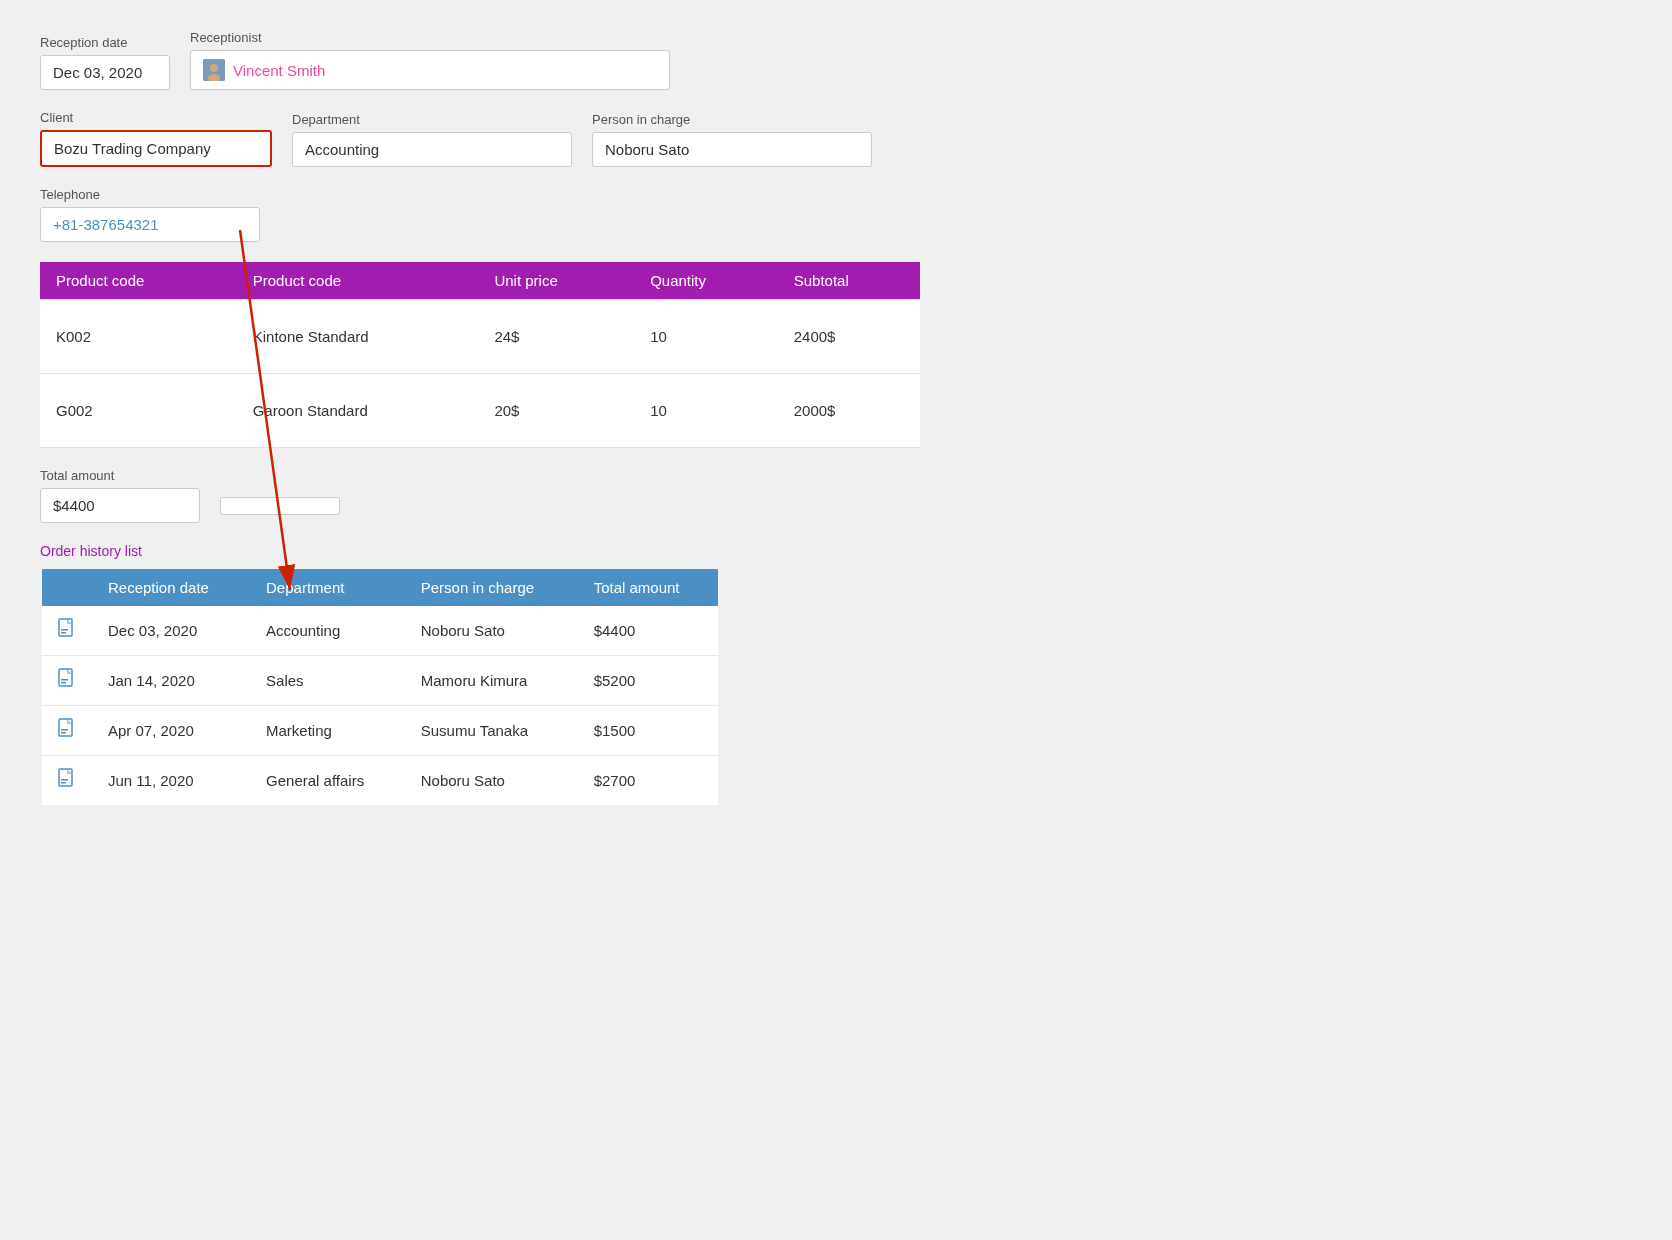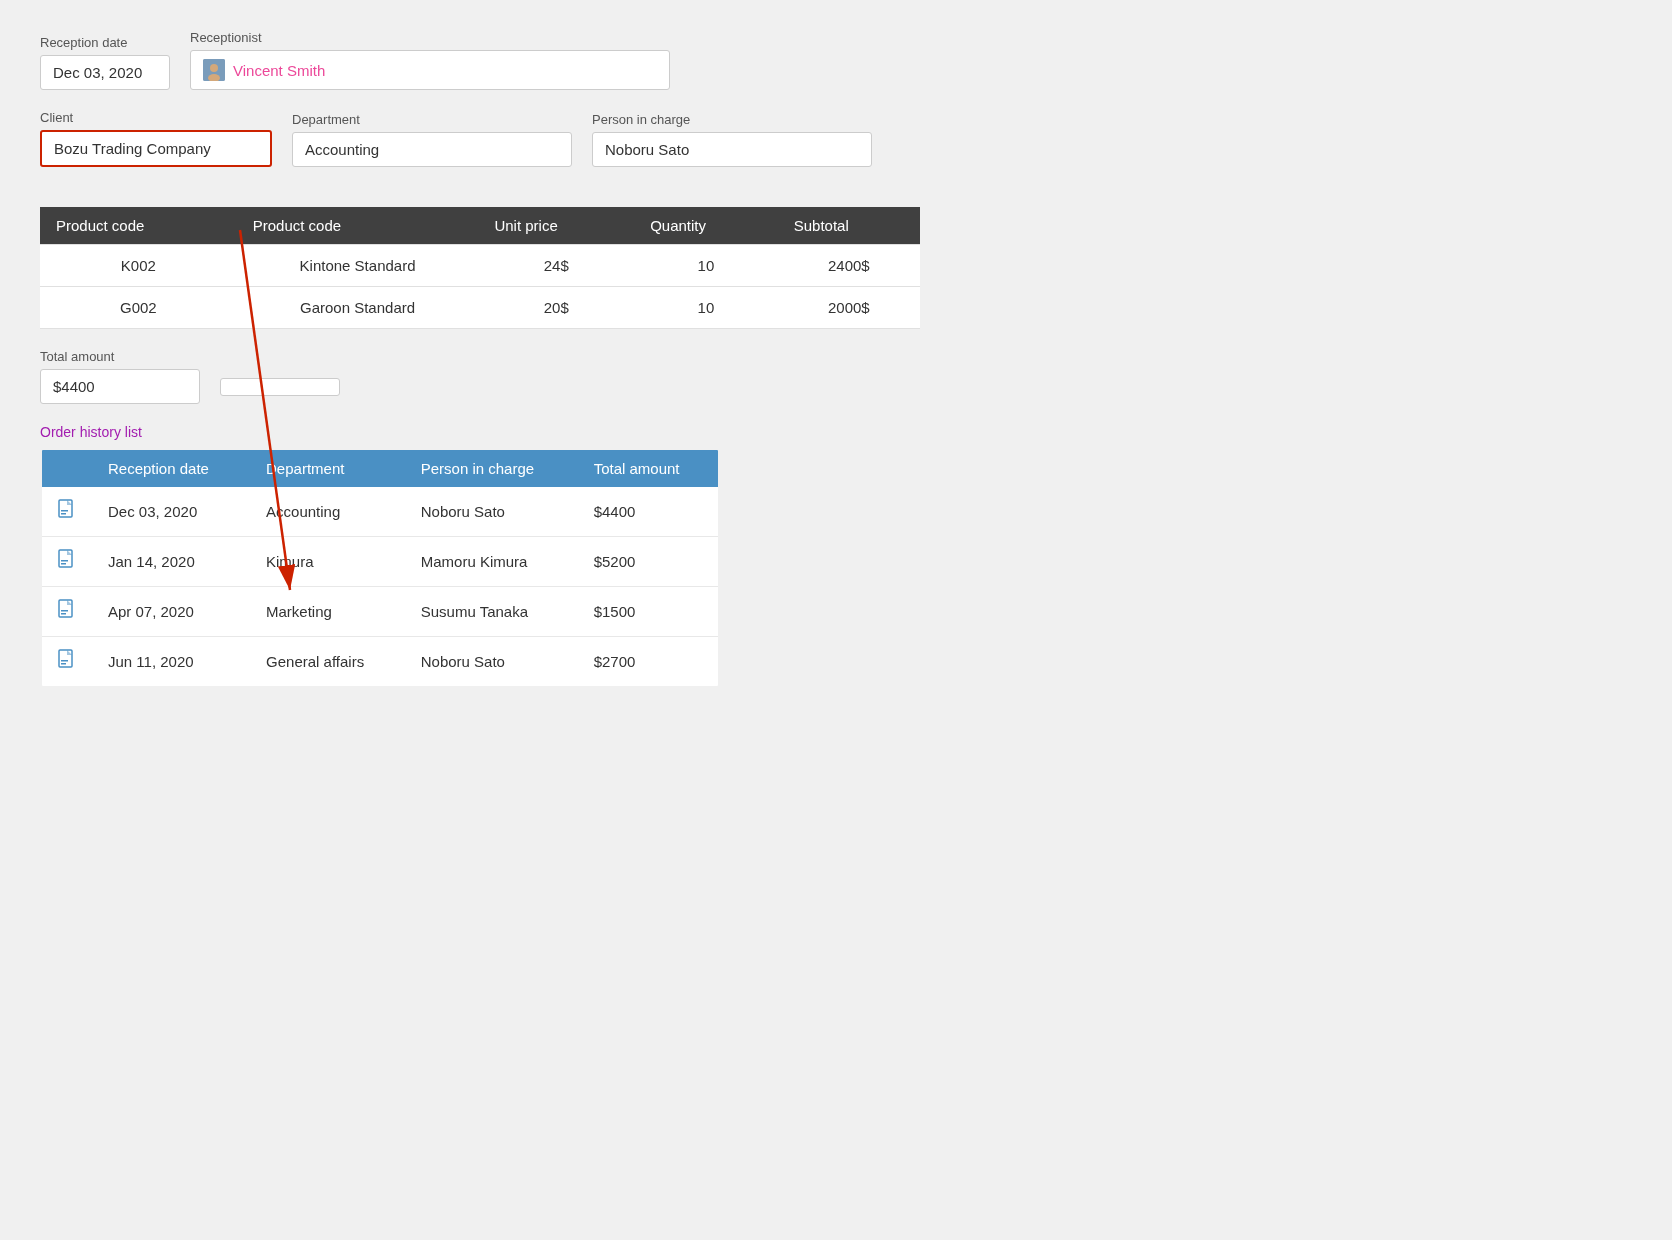--- a/index.html
+++ b/index.html
@@ -68,38 +68,37 @@
       color: #4a90c4 !important;
     }
     
     .product-table {
       width: 100%;
       max-width: 880px;
       border-collapse: collapse;
       margin-bottom: 20px;
     }
     .product-table thead tr {
-      background: #404040;
+      background: #a21caf;
       color: #fff;
     }
     .product-table thead th {
       padding: 10px 16px;
       font-weight: normal;
       text-align: left;
     }
     .product-table tbody tr {
       background: #fff;
       border-bottom: 1px solid #e0e0e0;
     }
     .product-table tbody tr:first-child {
       border-top: 1px solid #e0e0e0;
     }
     .product-table tbody td {
-      padding: 12px 16px;
-      text-align: center;
+      padding: 28px 16px;
     }
     
     .total-amount-input {
       width: 160px;
       margin-right: 10px;
     }
     
     .order-history-label {
       font-size: 14px;
       color: #a21caf;
@@ -187,20 +186,24 @@
       <div class="field-label">Department</div>
       <div class="field-input department-input">Accounting</div>
     </div>
     <div class="field-group">
       <div class="field-label">Person in charge</div>
       <div class="field-input person-input">Noboru Sato</div>
     </div>
   </div>
 
   <div class="row-group form-section">
+    <div class="field-group">
+      <div class="field-label">Telephone</div>
+      <div class="field-input tel-input" style="color:#4a90c4;">+81-387654321</div>
+    </div>
   </div>
 
   <table class="product-table">
     <thead>
       <tr>
         <th>Product code</th>
         <th>Product code</th>
         <th>Unit price</th>
         <th>Quantity</th>
         <th>Subtotal</th>
@@ -262,21 +265,21 @@
           <tr>
     <td>
       <svg width="18" height="22" viewBox="0 0 18 22">
         <rect x="1" y="1" width="13" height="17" rx="1" fill="#fff" stroke="#4a90c4" stroke-width="1.5"></rect>
         <rect x="3" y="11" width="7" height="1.5" fill="#4a90c4"></rect>
         <rect x="3" y="14" width="5" height="1.5" fill="#4a90c4"></rect>
         <polygon points="9,1 14,6 9,6" fill="#4a90c4" opacity="0.5"></polygon>
       </svg>
     </td>
     <td>Jan 14, 2020</td>
-    <td>Kimura</td>
+    <td>Sales</td>
     <td>Mamoru Kimura</td>
     <td>$5200</td>
   </tr>
           <tr>
     <td>
       <svg width="18" height="22" viewBox="0 0 18 22">
         <rect x="1" y="1" width="13" height="17" rx="1" fill="#fff" stroke="#4a90c4" stroke-width="1.5"></rect>
         <rect x="3" y="11" width="7" height="1.5" fill="#4a90c4"></rect>
         <rect x="3" y="14" width="5" height="1.5" fill="#4a90c4"></rect>
         <polygon points="9,1 14,6 9,6" fill="#4a90c4" opacity="0.5"></polygon>

